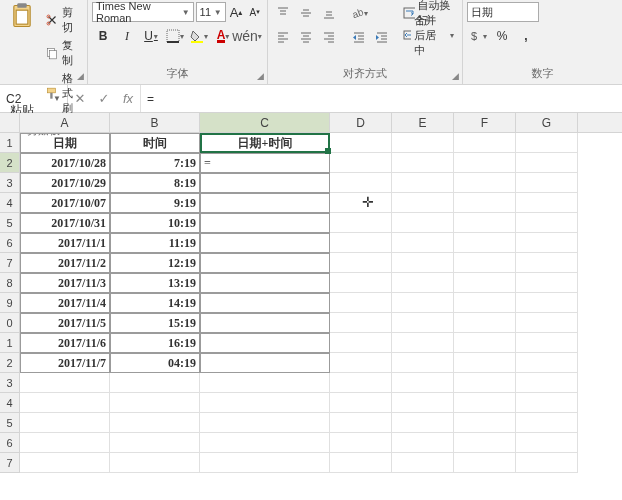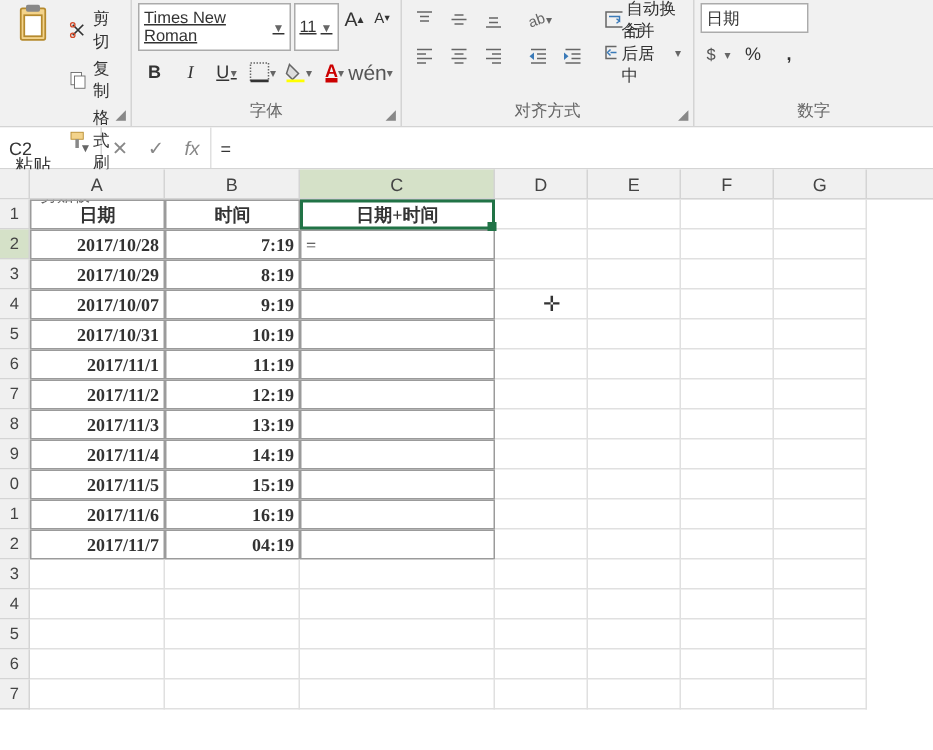--- a/index.html
+++ b/index.html
@@ -12,21 +12,21 @@
   .rib-title { text-align: center; font-size: 11px; color: #666; padding: 2px 0 3px; }
   
   .clip-left { display: flex; flex-direction: column; justify-content: space-between; align-items: center; padding: 0 4px; }
   .paste-icon { width: 28px; height: 28px; }
   .clip-right { display: flex; flex-direction: column; gap: 1px; padding: 2px 2px; }
   .small-btn { display: flex; align-items: center; gap: 3px; font-size: 11px; padding: 1px 3px; cursor: default; }
   .small-btn svg { flex-shrink: 0; }
   
   .font-group { width: 180px; }
   .font-row1 { display: flex; gap: 2px; margin-bottom: 3px; }
-  .font-select { font-size: 11px; height: 32px; border:1px solid #ababab; background:#fff; padding:0 3px; display:flex; align-items:center; justify-content:space-between;text-decoration:underline; }
+  .font-select { font-size: 11px; height: 20px; border:1px solid #ababab; background:#fff; padding:0 3px; display:flex; align-items:center; justify-content:space-between; }
   .font-name { width: 110px; }
   .font-size { width: 32px; }
   .drop-arrow { font-size: 8px; color:#666; }
   .sq-btn { width:18px; height:20px; border:1px solid transparent; display:flex; align-items:center; justify-content:center; font-size:11px; }
   .font-row2 { display:flex; gap:2px; }
   .fbtn { width:22px; height:22px; display:flex; align-items:center; justify-content:center; font-size:12px; border:1px solid transparent; }
   .font-col { display:flex; flex-direction:column; }
   
   .align-group { width: 195px; }
   .align-col { display:flex; flex-direction:column; }

